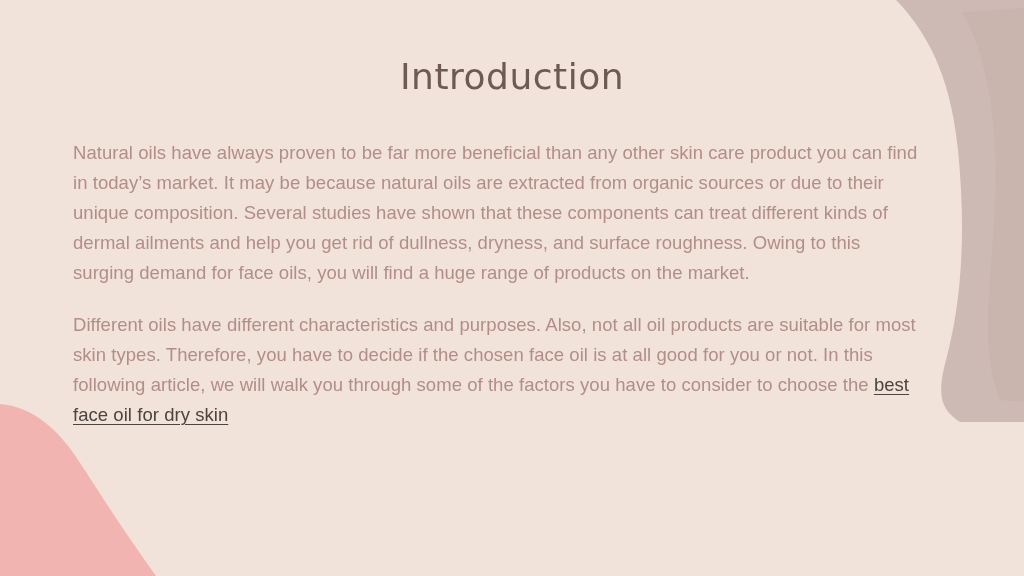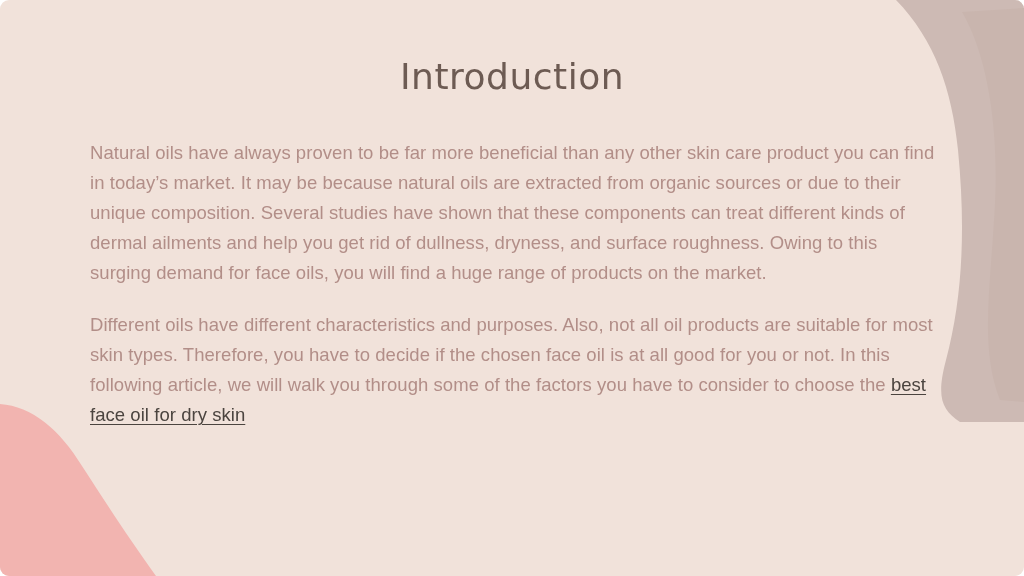--- a/index.html
+++ b/index.html
@@ -12,21 +12,20 @@
     overflow: hidden;
     font-family: "Liberation Sans", sans-serif;
   }
 
   #slide {
     position: relative;
     width: 1024px;
     height: 576px;
     background: #f1e2da;
     overflow: hidden;
-    border-radius: 9px;
   }
 
   
   .deco-layer {
     position: absolute;
     top: 0;
     left: 0;
     width: 1024px;
     height: 576px;
     pointer-events: none;
@@ -43,21 +42,21 @@
     font-weight: 400;
     letter-spacing: 0.5px;
     color: #6d5b53;
     font-family: "DejaVu Sans", sans-serif;
     font-stretch: normal;
   }
 
   
   #body-block {
     position: absolute;
-    left: 90px;
+    left: 73px;
     top: 138px;
     width: 848px;
   }
 
   .para {
     margin: 0 0 22px 0;
     font-size: 18.5px;
     line-height: 30px;
     color: #b28e88;
     font-family: "Liberation Sans", sans-serif;

